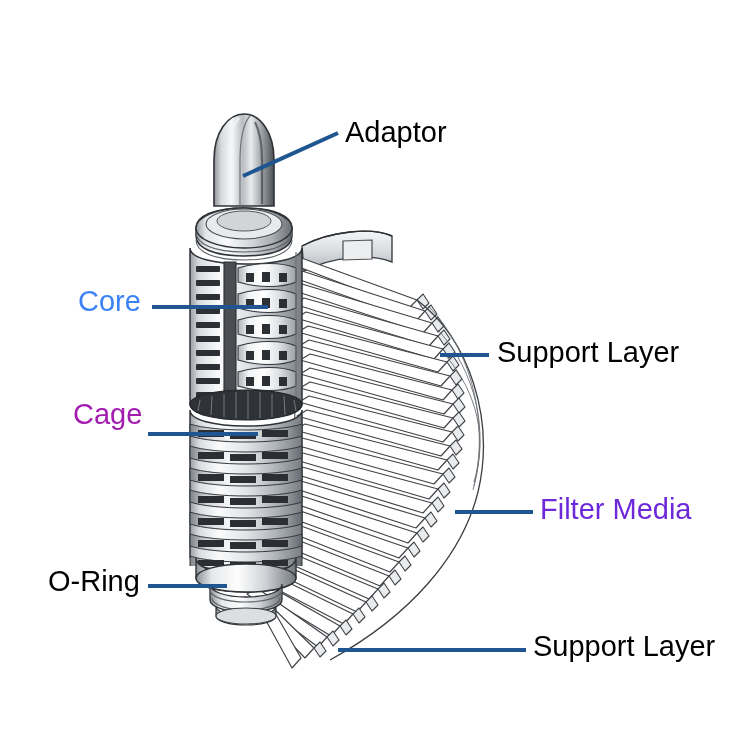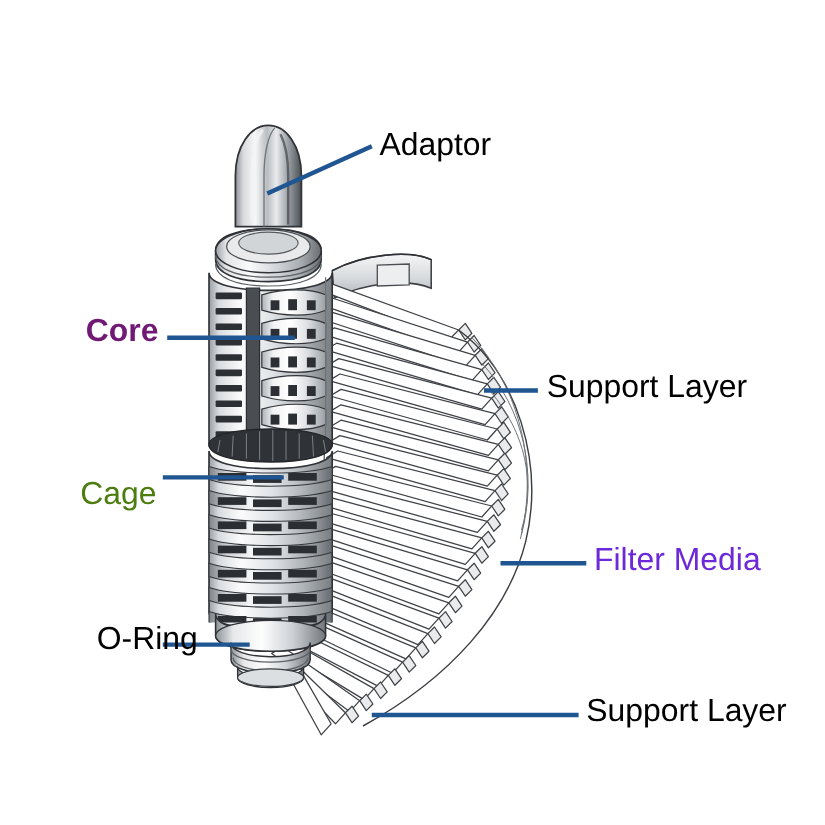--- a/index.html
+++ b/index.html
@@ -380,21 +380,21 @@
         <line x1="489" y1="355" x2="440" y2="355"></line>
         <line x1="148" y1="434" x2="258" y2="434"></line>
         <line x1="533" y1="512" x2="455" y2="512"></line>
         <line x1="148" y1="586" x2="227" y2="586"></line>
         <line x1="526" y1="650" x2="338" y2="650"></line>
       </g>
   </svg>
 
   <div id="callout-labels">
       <div class="callout-label label-right" style="left: 345px; top: 118px; color: rgb(0, 0, 0);">Adaptor</div>
-      <div class="callout-label label-left" style="left: 78px; top: 287px; color: #701a75; font-weight: bold;">Core</div>
+      <div class="callout-label label-left" style="left: 78px; top: 287px; color: #3b82f6;">Core</div>
       <div class="callout-label label-right" style="left: 497px; top: 338px; color: rgb(0, 0, 0);">Support Layer</div>
-      <div class="callout-label label-left" style="left: 73px; top: 435px; color: #4d7c0f;">Cage</div>
+      <div class="callout-label label-left" style="left: 73px; top: 400px; color: #a21caf;">Cage</div>
       <div class="callout-label label-right" style="left: 540px; top: 495px; color: #6d28d9;">Filter Media</div>
-      <div class="callout-label label-left" style="left: 48px; top: 567px; color: rgb(0, 0, 0); margin-left: 40px;">O-Ring</div>
+      <div class="callout-label label-left" style="left: 48px; top: 567px; color: rgb(0, 0, 0);">O-Ring</div>
       <div class="callout-label label-right" style="left: 533px; top: 632px; color: rgb(0, 0, 0);">Support Layer</div>
     </div>
 
 </div>
 
 </body></html>

